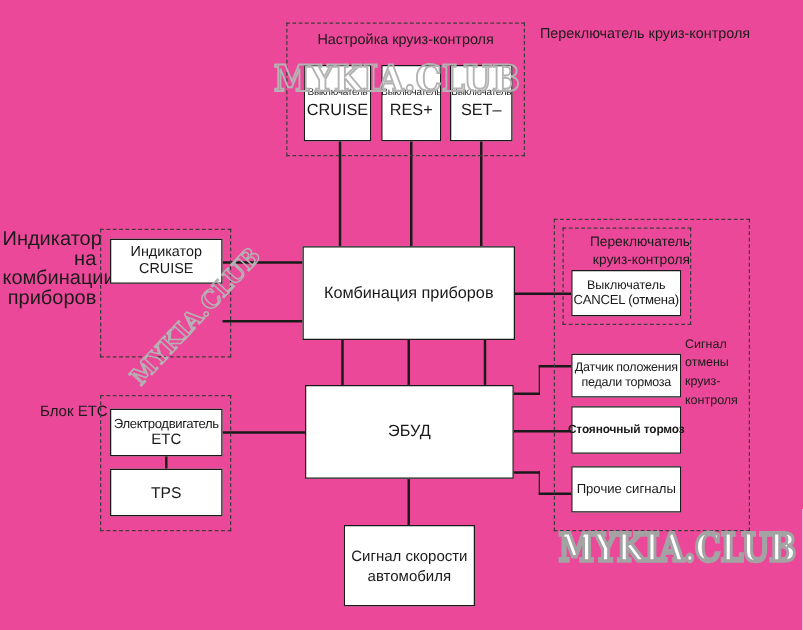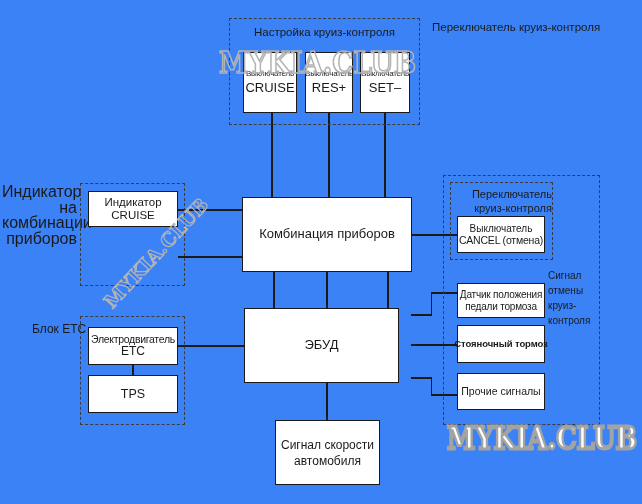--- a/index.html
+++ b/index.html
@@ -1,17 +1,17 @@
 <!DOCTYPE html>
 <html><head>
 <meta charset="utf-8">
 <style>
   html,body{margin:0;padding:0;background:#fff;}
   #stage{
-    position:relative;width:642px;height:504px;background:#3b82f6;
+    position:relative;width:642px;height:504px;background:#ec4899;
     font-family:"Liberation Sans","DejaVu Sans",sans-serif;color:#1a1a1a;
     overflow:hidden;
   }
   .box{
     position:absolute;background:#ffffff;border:1.5px solid #1a1a1a;
     display:flex;flex-direction:column;align-items:center;justify-content:center;
     text-align:center;z-index:3;box-sizing:border-box;line-height:1.15;
   }
   .dash{
     position:absolute;border:1.4px dashed #3c3c3c;z-index:2;box-sizing:border-box;
@@ -76,21 +76,21 @@
 
   <div class="lbl pre" style="left:2px;top:184px;width:75px;text-align:right;font-size:16px;line-height:15.5px;">Индикатор на
 комбинации
 приборов</div>
   <div class="dash" style="left:80px;top:183px;width:105px;height:103px;"></div>
   <div class="box pre" style="left:88px;top:191px;width:90px;height:36px;font-size:11.5px;">Индикатор
 CRUISE</div>
 
   <div class="box" style="left:242px;top:197px;width:170px;height:75px;font-size:13px;">Комбинация приборов</div>
 
-  <div class="box" style="left:244px;top:308px;width:155px;height:75px;font-size:13px;">ЭБУД</div>
+  <div class="box" style="left:244px;top:308px;width:167px;height:75px;font-size:13px;">ЭБУД</div>
 
   <div class="dash" style="left:443px;top:175px;width:157px;height:250px;"></div>
 
   <div class="dash" style="left:450px;top:182px;width:103px;height:78px;">
     <div class="dash-title pre" style="top:5px;font-size:11px;line-height:13.5px;text-align:right;">Переключатель
 круиз-контроля</div>
   </div>
   <div class="box" style="left:457px;top:216px;width:88px;height:37px;">
     <span style="font-size:10px;white-space:nowrap;">Выключатель</span>
     <span style="font-size:10.5px;white-space:nowrap;letter-spacing:-0.2px;">CANCEL (отмена)</span>

